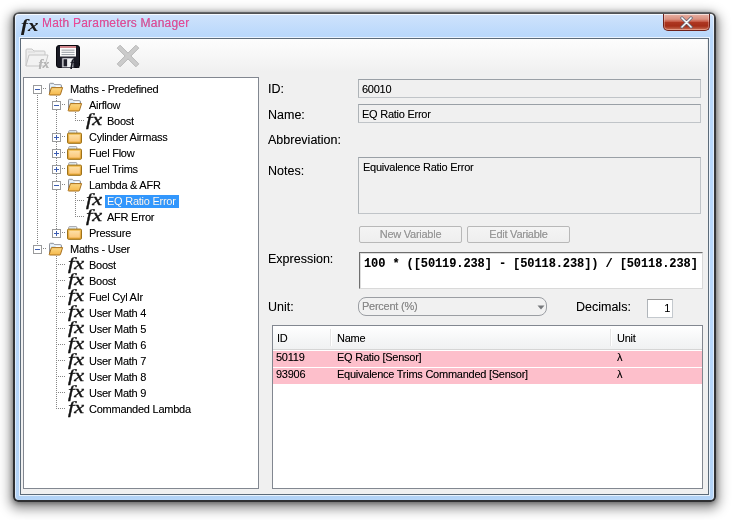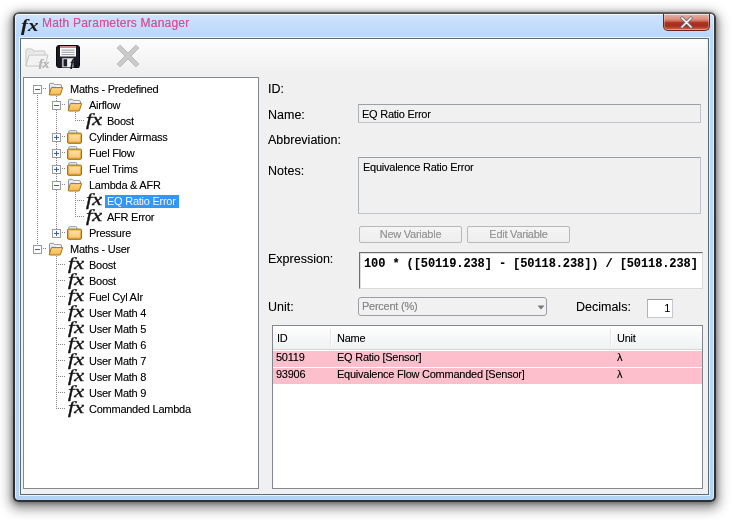--- a/index.html
+++ b/index.html
@@ -155,38 +155,41 @@
 </svg><div class="trow" style="left:89px;top:224.5px">Pressure</div><div class="hdots" style="left:41px;top:248px;width:6px"></div><div class="expbox" style="left:32.5px;top:244.5px">
         <div class="h"></div>
       </div><svg class="abs" style="left:47.5px;top:241.5px" width="16" height="14" viewBox="0 0 16 14">
  <path d="M1.5 12 V2.2 q0-0.9 0.9-0.9 h3 l1.2 1.4 h6 q0.9 0 0.9 0.9 V7" fill="#dce9f5" stroke="#8e9198" stroke-width="1"></path>
  <rect x="2.6" y="3.4" width="9.4" height="3.4" fill="#fdfefe"></rect>
  <rect x="3.2" y="4.2" width="4.4" height="0.9" fill="#bcd9ee"></rect>
  <path d="M1.2 12.6 L3.4 5.6 h11.2 L12.4 12.6 q-0.1 0.4-0.6 0.4 H1.8 q-0.6 0-0.6-0.4 z" fill="url(#gfold)" stroke="#a8701c" stroke-width="1"></path>
 </svg><div class="trow" style="left:70px;top:240.5px">Maths - User</div><div class="hdots" style="left:56px;top:264px;width:10px"></div><div class="fxi" style="left:68px;top:256px">fx</div><div class="trow" style="left:89px;top:256.5px">Boost</div><div class="hdots" style="left:56px;top:280px;width:10px"></div><div class="fxi" style="left:68px;top:272px">fx</div><div class="trow" style="left:89px;top:272.5px">Boost</div><div class="hdots" style="left:56px;top:296px;width:10px"></div><div class="fxi" style="left:68px;top:288px">fx</div><div class="trow" style="left:89px;top:288.5px">Fuel Cyl AIr</div><div class="hdots" style="left:56px;top:312px;width:10px"></div><div class="fxi" style="left:68px;top:304px">fx</div><div class="trow" style="left:89px;top:304.5px">User Math 4</div><div class="hdots" style="left:56px;top:328px;width:10px"></div><div class="fxi" style="left:68px;top:320px">fx</div><div class="trow" style="left:89px;top:320.5px">User Math 5</div><div class="hdots" style="left:56px;top:344px;width:10px"></div><div class="fxi" style="left:68px;top:336px">fx</div><div class="trow" style="left:89px;top:336.5px">User Math 6</div><div class="hdots" style="left:56px;top:360px;width:10px"></div><div class="fxi" style="left:68px;top:352px">fx</div><div class="trow" style="left:89px;top:352.5px">User Math 7</div><div class="hdots" style="left:56px;top:376px;width:10px"></div><div class="fxi" style="left:68px;top:368px">fx</div><div class="trow" style="left:89px;top:368.5px">User Math 8</div><div class="hdots" style="left:56px;top:392px;width:10px"></div><div class="fxi" style="left:68px;top:384px">fx</div><div class="trow" style="left:89px;top:384.5px">User Math 9</div><div class="hdots" style="left:56px;top:408px;width:10px"></div><div class="fxi" style="left:68px;top:400px">fx</div><div class="trow" style="left:89px;top:400.5px">Commanded Lambda</div></div>
 
   <div class="lbl" style="left:268px;top:82px">ID:</div>
+  <div class="tb" style="top:79px;height:17px">
+      <div class="txt">60010</div>
+    </div>
   <div class="lbl" style="left:268px;top:108px">Name:</div>
   <div class="tb" style="top:104px;height:17px">
       <div class="txt">EQ Ratio Error</div>
     </div>
   <div class="lbl" style="left:268px;top:133px">Abbreviation:</div>
   <div class="lbl" style="left:268px;top:164px">Notes:</div>
   <div class="tb" style="top:157px;height:55px">
       <div class="t11" style="position:absolute;left:4px;top:3px">Equivalence Ratio Error</div>
     </div>
   <div class="btn" style="left:359px;top:226px">New Variable</div>
   <div class="btn" style="left:467px;top:226px">Edit Variable</div>
   <div class="lbl" style="left:268px;top:252px">Expression:</div>
   <div class="abs" style="left:359px;top:252px;width:342px;height:35px;background:#fff;border:1px solid;border-color:#6f6f6f #d9d9d9 #d9d9d9 #6f6f6f;
    font:bold 12px 'Liberation Mono',monospace;letter-spacing:-0.1px;box-shadow:inset 1px 1px 0 rgba(120,120,120,.25);">
    <div style="position:absolute;left:4px;top:4px;white-space:pre">100 * ([50119.238] - [50118.238]) / [50118.238]</div>
     </div>
   <div class="lbl" style="left:268px;top:300px">Unit:</div>
-  <div class="abs" style="left:358px;top:297px;width:187px;height:17px;background:#f1f1f1;border:1px solid #9b9ea3;border-radius:3px;color:#8a8a8a;line-height:17px;">
+  <div class="abs" style="left:358px;top:297px;width:187px;height:17px;background:#f1f1f1;border:1px solid #9b9ea3;border-radius:8px;color:#8a8a8a;line-height:17px;">
     <div class="t11" style="position:absolute;left:3px;top:0">Percent (%)</div>
     <svg width="8" height="5" style="position:absolute;left:178px;top:7px">
         <path d="M0.5 0.5 h7 l-3.5 4 z" fill="#77797c"></path>
       </svg>
     </div>
   <div class="lbl" style="left:576px;top:300px">Decimals:</div>
   <div class="abs" style="left:647px;top:299px;width:24px;height:17px;background:#fff;border:1px solid;border-color:#9a9a9a #c4c9ce #c4c9ce #b0b5ba;line-height:17px;">
     <div class="t11" style="position:absolute;right:2px;top:0">1</div>
     </div>
 
@@ -198,17 +201,17 @@
       <div class="gsep" style="left:57px"></div>
       <div class="gsep" style="left:337px"></div>
     </div>
     <div class="grow" style="top:25px">
       <div class="gc1">50119</div>
         <div class="gc2">EQ Ratio [Sensor]</div>
         <div class="gc3">λ</div>
       </div>
     <div class="grow" style="top:42px">
       <div class="gc1">93906</div>
-        <div class="gc2">Equivalence Flow Commanded [Sensor]</div>
+        <div class="gc2">Equivalence Trims Commanded [Sensor]</div>
         <div class="gc3">λ</div>
       </div>
   </div>
 </div>
 
 </body></html>

